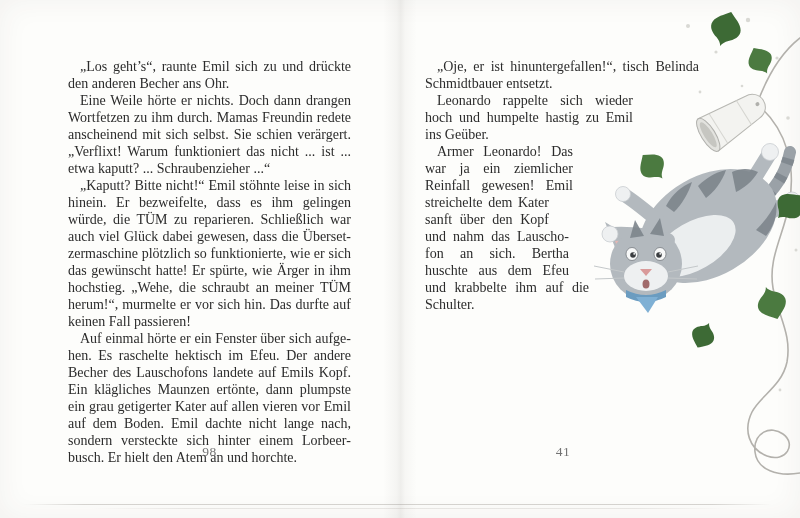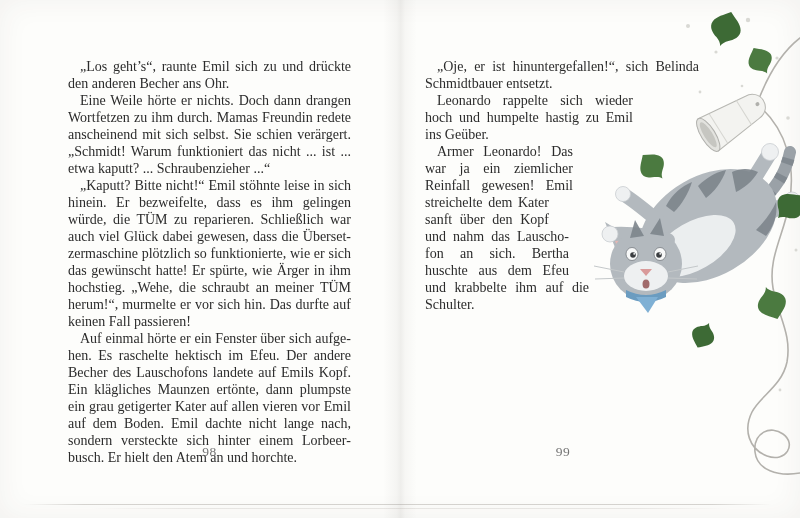--- a/index.html
+++ b/index.html
@@ -40,21 +40,21 @@
     background:linear-gradient(to right,rgba(140,135,128,0),rgba(140,135,128,0.18) 15%,rgba(140,135,128,0.18) 85%,rgba(140,135,128,0));}
 </style>
 </head>
 <body>
 
 <div class="spread">
 
   <div class="page left">
     <div class="text-col" id="left-col">
         <p class="para">„Los geht’s“, raunte Emil sich zu und drückte den an­de­ren Be­cher ans Ohr.</p>
-        <p class="para">Eine Weile hörte er nichts. Doch dann drangen Wort­fet­zen zu ihm durch. Mamas Freun­din redete an­schei­nend mit sich selbst. Sie schien ver­är­gert. „Schmidt! Warum funk­tio­niert das nicht ... ist ... etwa kaputt? ... Schrau­ben­zie­her ...“</p>
+        <p class="para">Eine Weile hörte er nichts. Doch dann drangen Wort­fet­zen zu ihm durch. Mamas Freun­din redete an­schei­nend mit sich selbst. Sie schien ver­är­gert. „Verflixt! Warum funk­tio­niert das nicht ... ist ... etwa kaputt? ... Schrau­ben­zie­her ...“</p>
         <p class="para">„Kaputt? Bitte nicht!“ Emil stöhnte leise in sich hinein. Er be­zwei­fel­te, dass es ihm ge­lin­gen würde, die TÜM zu re­pa­rie­ren. Schließ­lich war auch viel Glück dabei ge­we­sen, dass die Über­set­zer­ma­schi­ne plötz­lich so funk­tio­nier­te, wie er sich das ge­wünscht hatte! Er spürte, wie Ärger in ihm hoch­stieg. „Wehe, die schraubt an meiner TÜM herum!“, mur­mel­te er vor sich hin. Das durfte auf keinen Fall pas­sie­ren!</p>
         <p class="para">Auf einmal hörte er ein Fens­ter über sich auf­ge­hen. Es ra­schel­te hek­tisch im Efeu. Der an­de­re Be­cher des Lau­scho­fons lan­de­te auf Emils Kopf. Ein kläg­li­ches Maun­zen er­tön­te, dann plumps­te ein grau ge­ti­ger­ter Kater auf allen vieren vor Emil auf dem Boden. Emil dachte nicht lange nach, sondern ver­steck­te sich hinter einem Lor­beer­busch. Er hielt den Atem an und horchte.</p>
       </div>
     <div class="page-number" id="pn-left">98</div>
   </div>
 
   <div class="gutter"></div>
 
   <div class="page right">
 
@@ -176,23 +176,23 @@
     <div class="text-col" id="right-col">
 
       <div class="fl" style="width:2px;height:34px"></div>
       <div class="fl" style="width:68px;height:51px"></div>
       <div class="fl" style="width:128px;height:51px"></div>
       <div class="fl" style="width:152px;height:34px"></div>
       <div class="fl" style="width:132px;height:51px"></div>
       <div class="fl" style="width:112px;height:51px"></div>
       <div class="fl" style="width:92px;height:17px"></div>
       <div class="fl" style="width:14px;height:17px"></div>
-    <p class="para">„Oje, er ist hin­un­ter­ge­fal­len!“, sich Be­lin­da Schmidt­bau­er ent­setzt.</p>
+    <p class="para">„Oje, er ist hin­un­ter­ge­fal­len!“, tisch Be­lin­da Schmidt­bau­er ent­setzt.</p>
         <p class="para">Leo­nar­do rap­pel­te sich wie­der hoch und hum­pel­te has­tig zu Emil ins Ge­über.</p>
         <p class="para">Armer Leo­nar­do! Das war ja ein ziem­li­cher Rein­fall ge­we­sen! Emil strei­chel­te dem Kater sanft über den Kopf und nahm das Lau­scho­fon an sich. Bertha huschte aus dem Efeu und krab­bel­te ihm auf die Schul­ter.</p>
       </div>
 
-    <div class="page-number" id="pn-right">99</div>
+    <div class="page-number" id="pn-right">41</div>
   </div>
 
   <div class="edge edge-a"></div>
   <div class="edge edge-b"></div>
 </div>
 
 </body></html>

